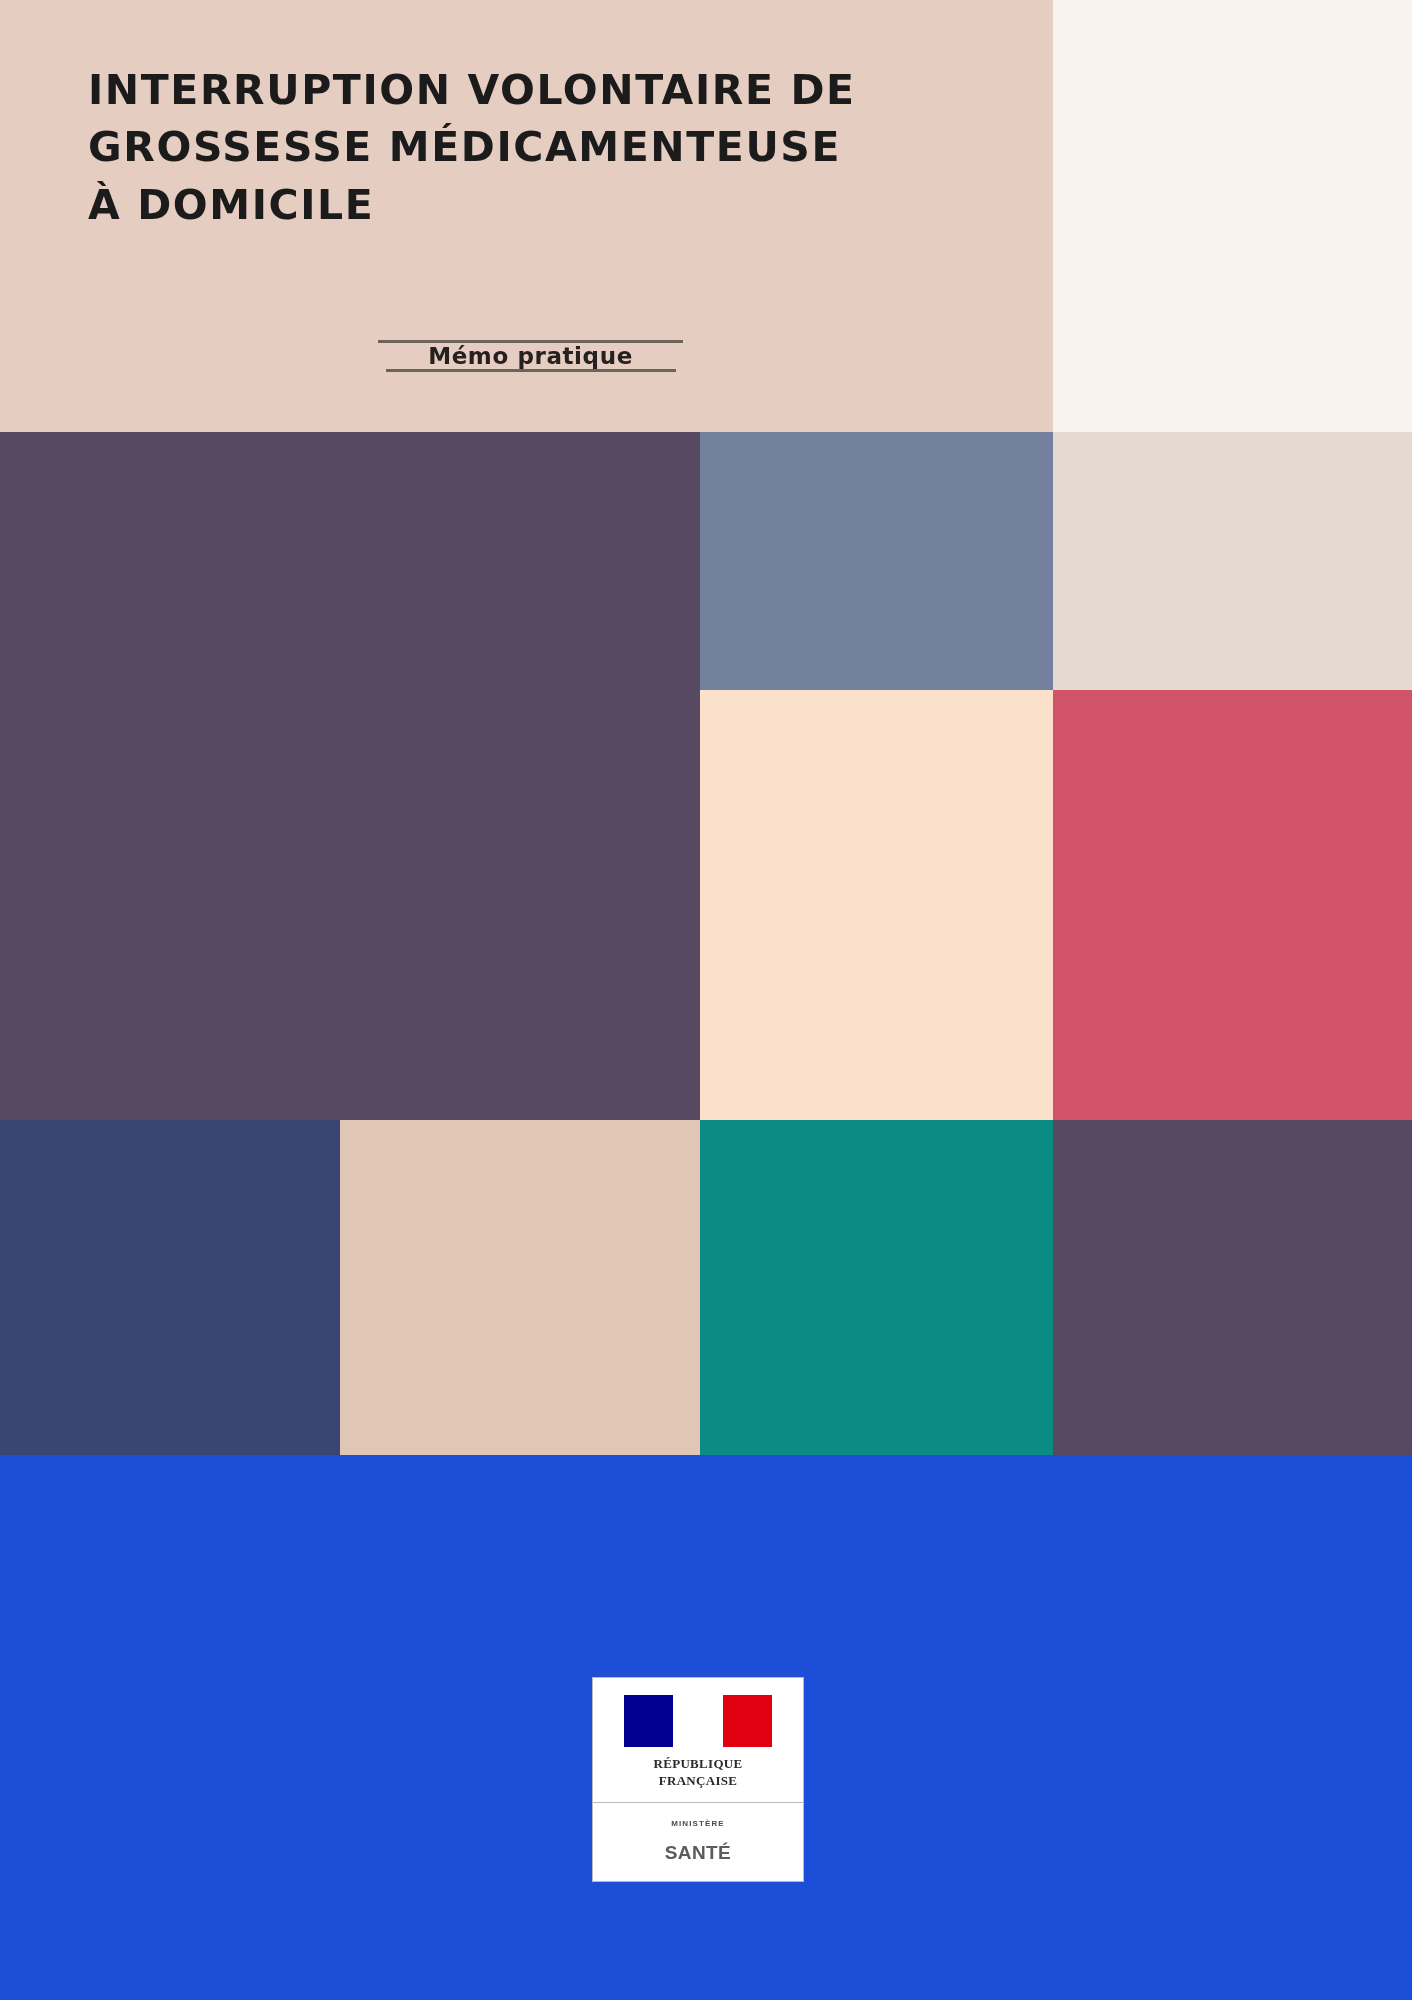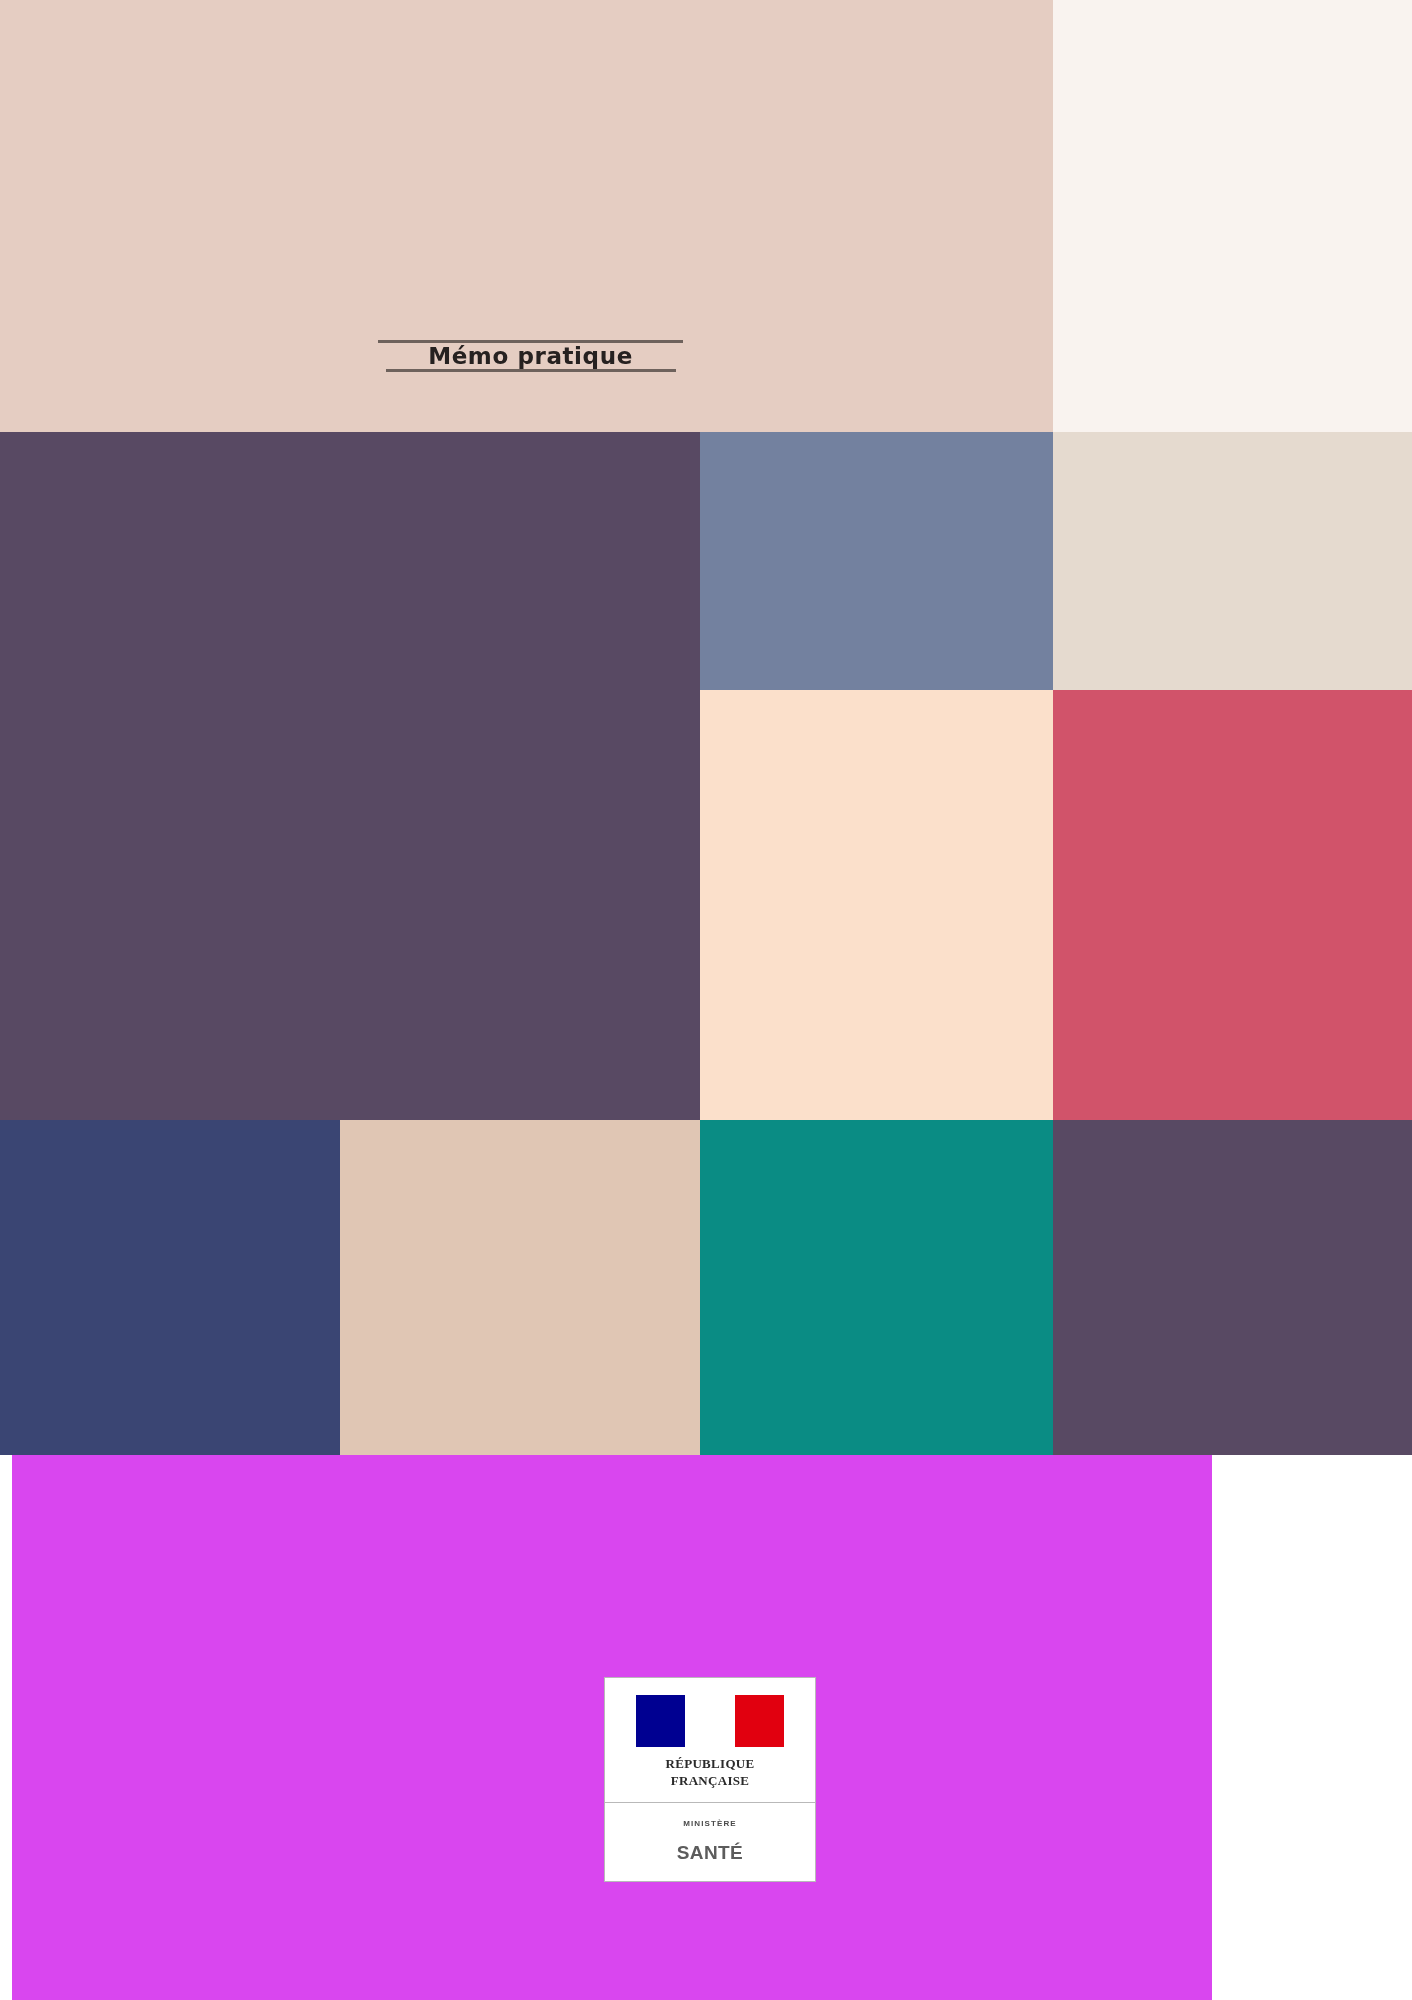--- a/index.html
+++ b/index.html
@@ -92,25 +92,25 @@
     width: 1412px;
     height: 1023px;
   }
   .tile {
     position: absolute;
   }
 
   
   .footer {
     position: absolute;
-    left: 12px;
+    left: 0;
     top: 1455px;
-    width: 1200px;
+    width: 1412px;
     height: 545px;
-    background: #d946ef;
+    background: #1d4ed8;
   }
   .logo-block {
     position: absolute;
     left: 592px;
     top: 222px;
     width: 212px;
     border: 1px solid #b9b9b9;
     background: #ffffff;
     box-sizing: border-box;
   }
@@ -163,20 +163,23 @@
   }
 </style>
 </head>
 <body>
 
 <div class="page">
 
   <div class="header-band" style="background: rgb(229, 205, 194);"></div>
   <div class="header-right-fill" style="background: rgb(249, 243, 239);"></div>
 
+  <h1 class="cover-title" style="color: rgb(27, 27, 27);">INTERRUPTION VOLONTAIRE DE
+GROSSESSE MÉDICAMENTEUSE
+À DOMICILE</h1>
 
   <div class="subtitle-row">
     <div class="rule rule-left" style="background: rgb(110, 98, 92);"></div>
     <div class="rule-spacer-l"></div>
     <div class="subtitle-label">Mémo pratique</div>
     <div class="rule-spacer-r"></div>
     <div class="rule rule-right" style="background: rgb(110, 98, 92);"></div>
   </div>
 
   <div class="mosaic">

